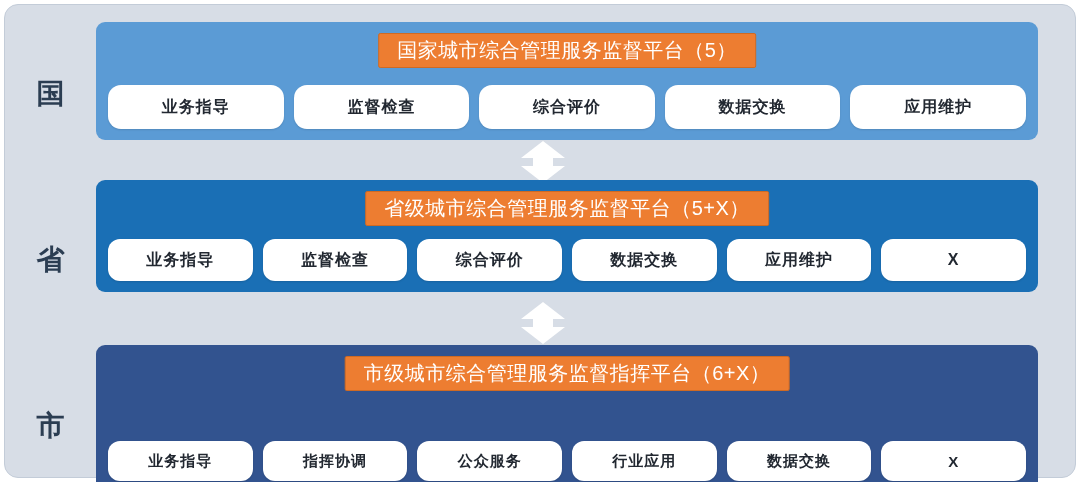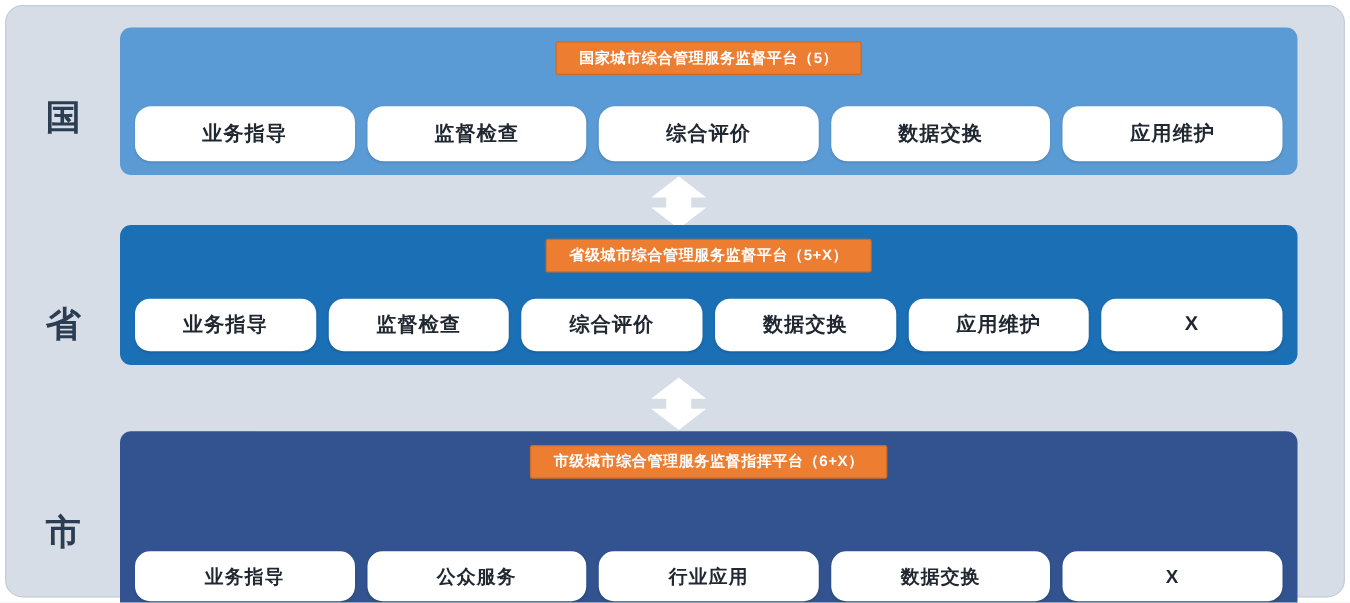--- a/index.html
+++ b/index.html
@@ -83,22 +83,22 @@
 
   
   .band-title {
     position: absolute;
     top: 11px;
     left: 50%;
     transform: translateX(-50%);
     background: #ed7d31;
     border: 1px solid #cf6a23;
     color: #ffffff;
-    font-size: 12px;
-    font-weight: bold;
+    font-size: 20px;
+    font-weight: normal;
     letter-spacing: 0.5px;
     padding: 6px 18px 7px 18px;
     white-space: nowrap;
     border-radius: 2px;
     line-height: 1;
   }
 
   
   .pill-row {
     position: absolute;
@@ -184,20 +184,21 @@
   <div class="arrow a1">
     <svg viewBox="0 0 56 42" xmlns="http://www.w3.org/2000/svg">
       <polygon points="28,0 50,17 38,17 38,25 50,25 28,42 6,25 18,25 18,17 6,17" fill="#ffffff"></polygon>
     </svg>
   </div>
 
   <div class="band row2">
     <div class="band-title">市级城市综合管理服务监督指挥平台（6+X）</div>
     <div class="pill-row">
       <div class="pill">业务指导</div>
+      <div class="pill">指挥协调</div>
       <div class="pill">公众服务</div>
       <div class="pill">行业应用</div>
       <div class="pill">数据交换</div>
       <div class="pill">X</div>
     </div>
   </div>
 
 </div>
 
 </body></html>

